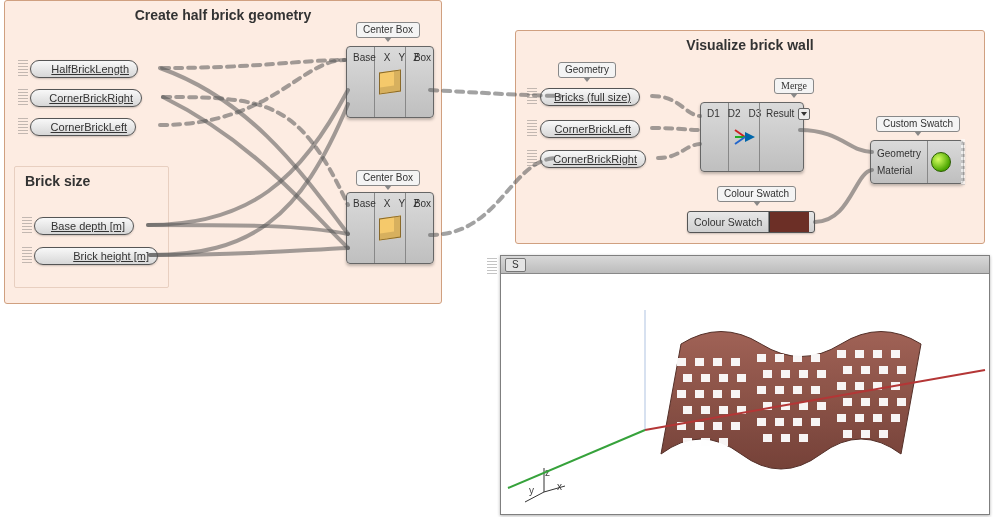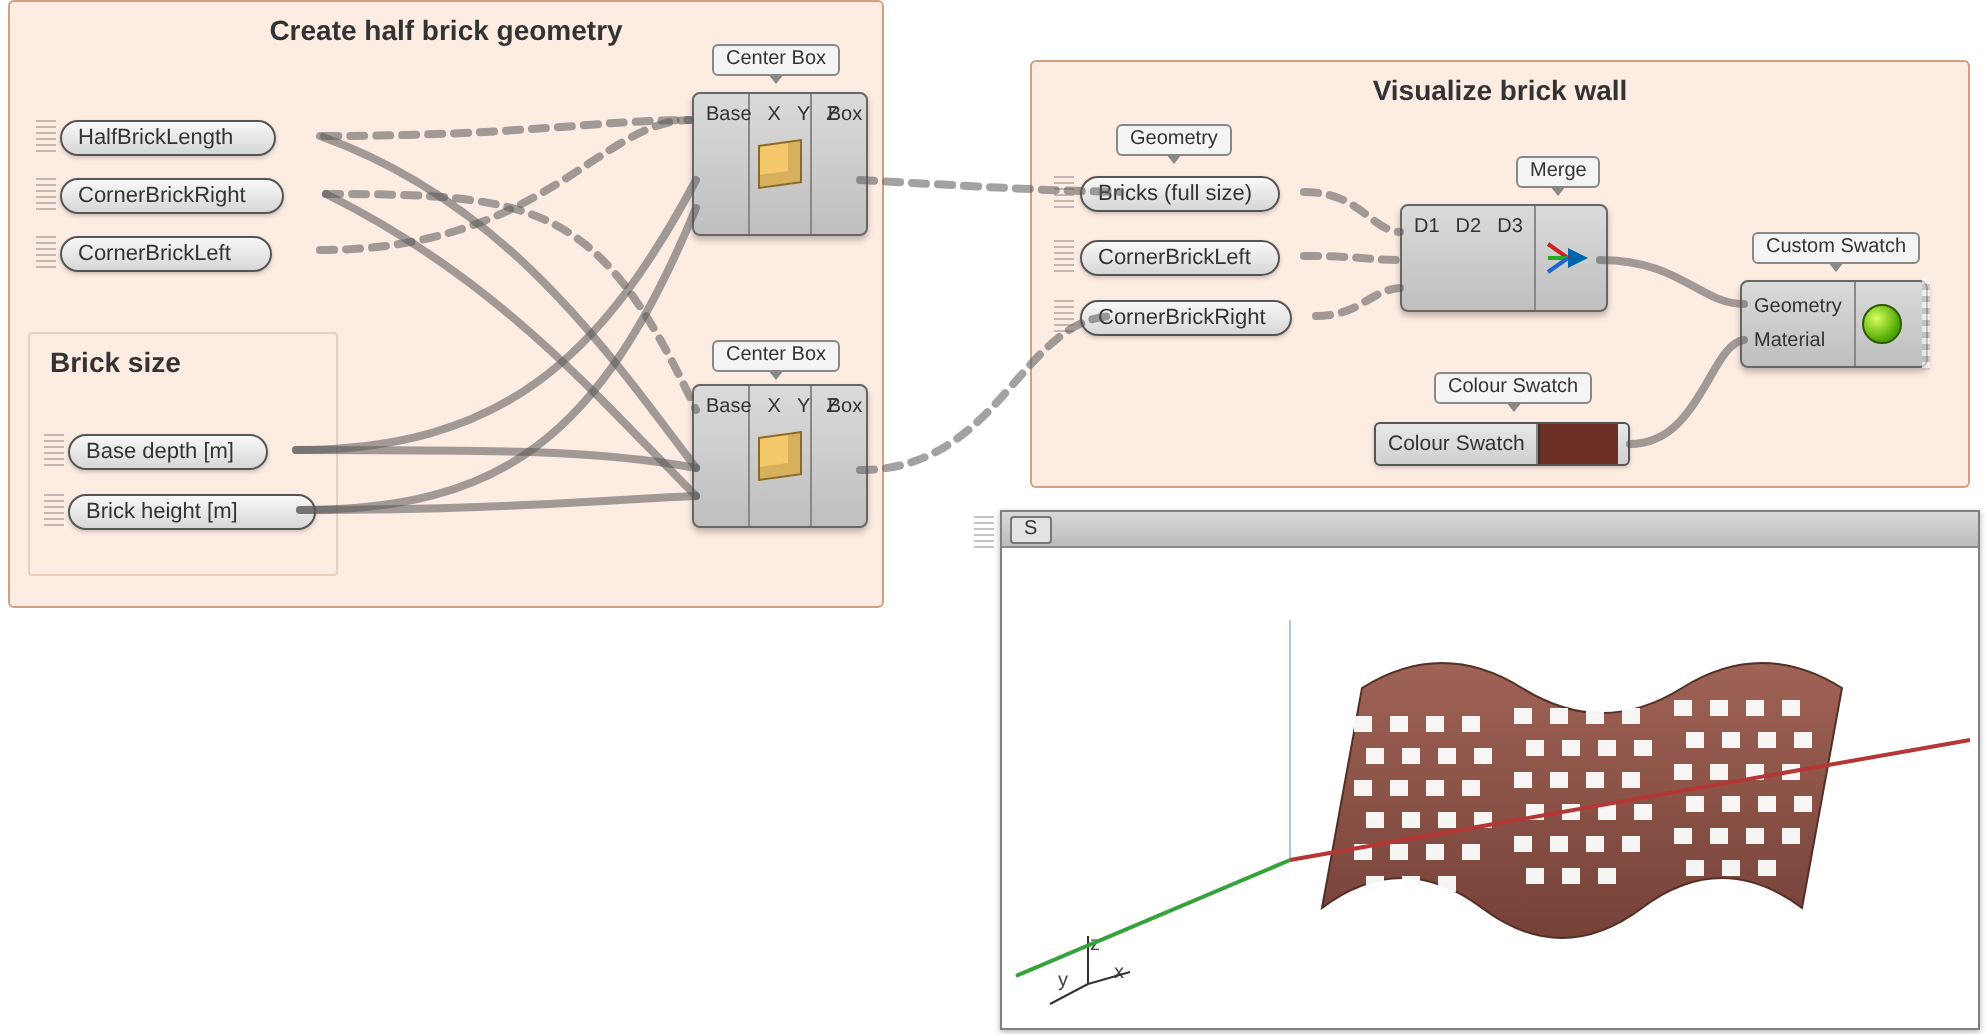--- a/index.html
+++ b/index.html
@@ -51,25 +51,26 @@
     color: #333;
   }
   
   .pill {
     position: absolute;
     height: 18px;
     line-height: 16px;
     border: 1px solid #555;
     border-radius: 9px;
     background: linear-gradient(#f8f8f8,#d7d7d7);
-    text-align: left;
+    text-align: right;
     font-size: 11px;
     padding: 0 8px;
     white-space: nowrap;
     box-shadow: 0 1px 2px rgba(0,0,0,.2);
+    text-decoration: underline;
   }
   .grip {
     position: absolute;
     width: 10px; height: 18px;
     background: repeating-linear-gradient(
       #555,#555 1px,transparent 1px,transparent 3px);
     opacity: .35;
   }
   
   .node {
@@ -316,35 +317,43 @@
 
 <div class="grip" style="left:527px; top:88px;"></div>
 <div class="pill" style="left:540px; top:88px; width:100px;">Bricks (full size)</div>
 
 <div class="grip" style="left:527px; top:120px;"></div>
 <div class="pill" style="left:540px; top:120px; width:100px;">CornerBrickLeft</div>
 
 <div class="grip" style="left:527px; top:150px;"></div>
 <div class="pill" style="left:540px; top:150px; width:106px;">CornerBrickRight</div>
 
-<div class="tag-label" style="left:758px; top:78px;">Merge</div>
-
-<div class="node" style="left:700px; top:102px; width:104px; height:54px;">
+<div class="tag-label" style="left:774px; top:78px;font-family:Liberation Serif, serif;">Merge</div>
+
+<div class="node" style="left:700px; top:102px; width:104px; height:70px;">
   <div class="inputs">
     <div class="port">D1</div>
     <div class="port">D2</div>
     <div class="port">D3</div>
   </div>
   <div class="body">
     <div class="merge-icon">
       <svg width="14" height="22">
         <line x1="2" y1="4" x2="12" y2="11" stroke="#c22" stroke-width="2"></line>
         <line x1="2" y1="11" x2="12" y2="11" stroke="#2a2" stroke-width="2"></line>
         <line x1="2" y1="18" x2="12" y2="11" stroke="#26c" stroke-width="2"></line>
       </svg>
+    </div>
+  </div>
+  <div class="outputs" style="min-width:56px;">
+    <div class="port" style="display:flex;align-items:center;gap:4px;">
+      <span>Result</span>
+      <span style="display:inline-block;width:12px;height:12px;border:1px solid #666;border-radius:2px;background:#eaeaea;position:relative;">
+        <span style="position:absolute;left:2px;top:3px;width:0;height:0;border-left:3px solid transparent;border-right:3px solid transparent;border-top:4px solid #333;"></span>
+      </span>
     </div>
   </div>
 </div>
 
 <div class="tag-label" style="left:717px; top:186px;">Colour Swatch</div>
 <div class="swatch-node" style="left:687px; top:211px; width:128px;">
   <div class="lbl">Colour Swatch</div>
   <div class="chip" style="background: rgb(108, 47, 38);"></div>
 </div>
 

